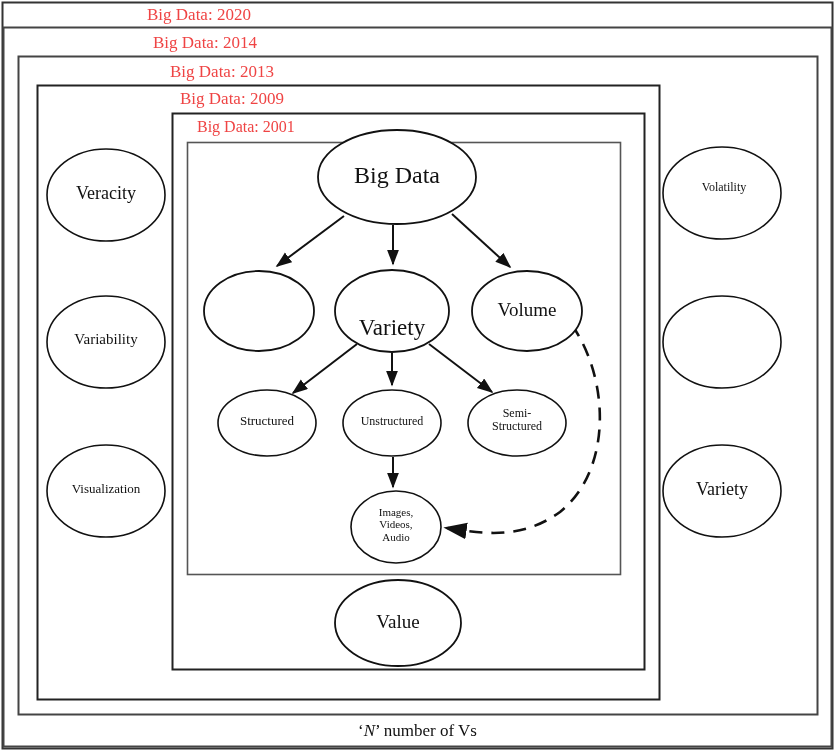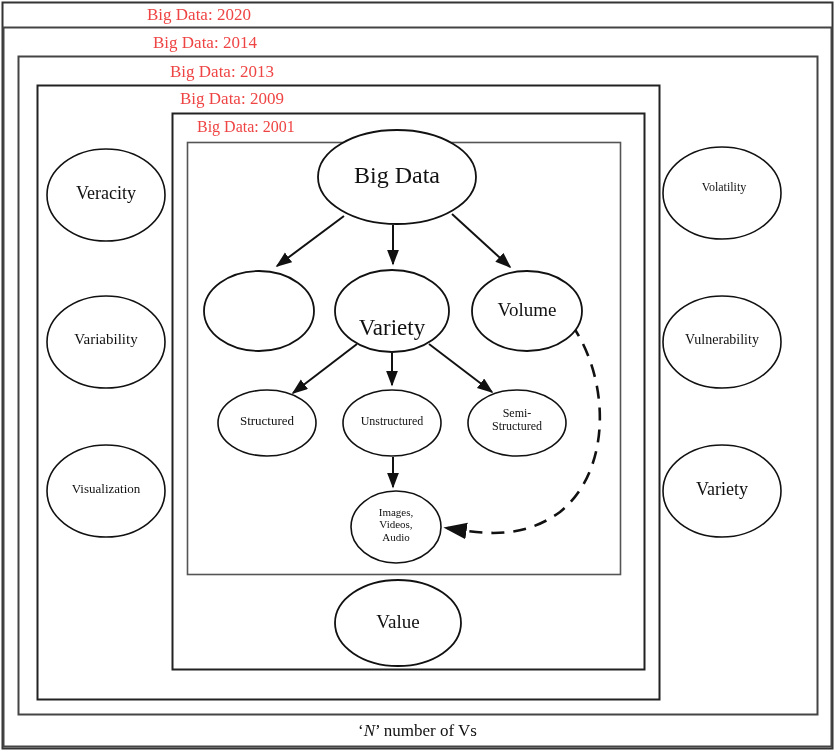--- a/index.html
+++ b/index.html
@@ -117,18 +117,17 @@
   <div class="node-label" style="left:336px; top:506px; width:120px; font-size:11px;">Images,
 Videos,
 Audio</div>
   <div class="node-label" style="left:318px; top:611px; width:160px; font-size:19px;">Value</div>
 
   <div class="node-label" style="left:26px; top:183px; width:160px; font-size:18px;">Veracity</div>
   <div class="node-label" style="left:26px; top:331px; width:160px; font-size:15px;">Variability</div>
   <div class="node-label" style="left:26px; top:482px; width:160px; font-size:13px;">Visualization</div>
 
   <div class="node-label" style="left:644px; top:181px; width:160px; font-size:12px;">Volatility</div>
-  <div class="node-label" style="left:642px; top:332px; width:160px; font-size:14px;">Vulnerability</div>
   <div class="node-label" style="left:642px; top:479px; width:160px; font-size:18px;">Variety</div>
 
   <div class="caption-label" style="left:0px; top:721px; width:835px; font-size:17px;"><span>‘</span><i>N</i><span>’ number of Vs</span></div>
 
 </div>
 
 </body></html>

